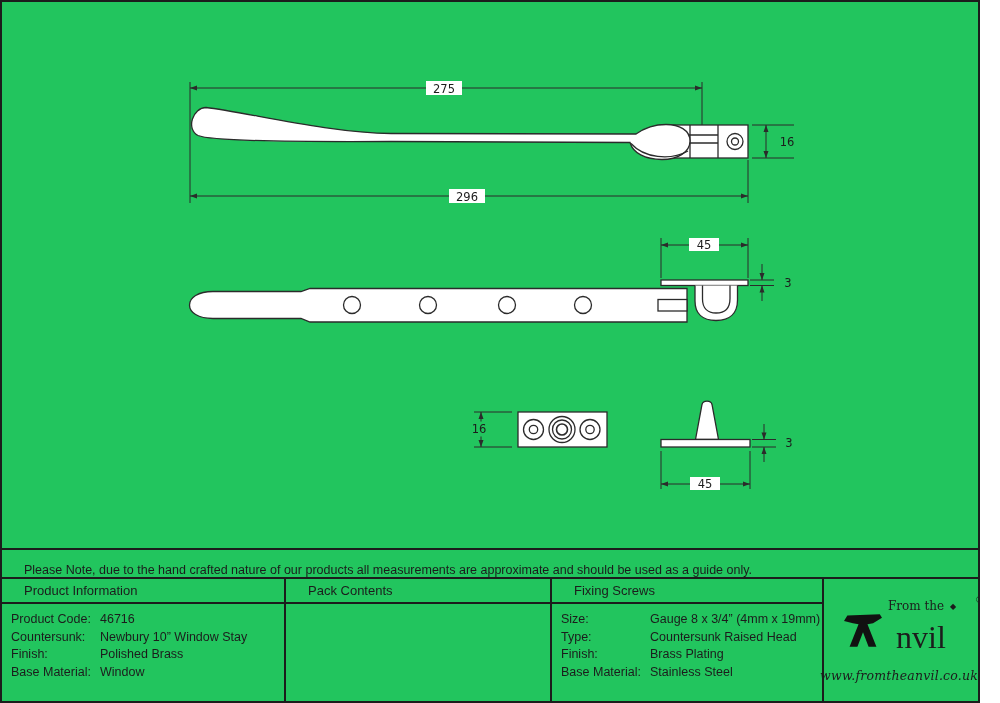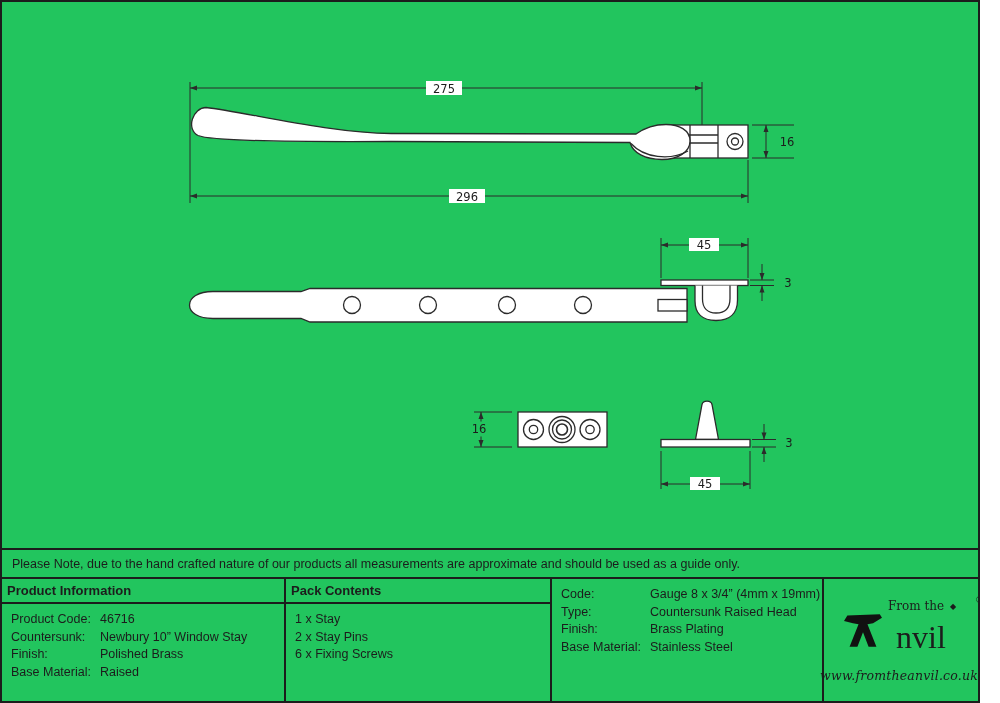--- a/index.html
+++ b/index.html
@@ -17,45 +17,44 @@
   .dim-text{
     font-family:"DejaVu Sans", sans-serif;
     font-size:11.5px;
     fill:#1c1c1c;
   }
   .note-bar{
     position:absolute;left:0;right:0;top:546px;height:31px;
     box-sizing:border-box;
     border-top:2px solid #1c1c1c;
     border-bottom:2px solid #1c1c1c;
-    display:flex;align-items:center;
-    padding-left:10px;
+    display:flex;align-items:flex-end;
+    padding-left:22px;
     font-size:12.5px;
   }
   .info-table{
     position:absolute;left:0;right:0;top:577px;bottom:0;
     display:grid;
     grid-template-columns:284px 266px 272px 1fr;
   }
   .tcol{
     box-sizing:border-box;
     border-right:2px solid #1c1c1c;
     display:flex;flex-direction:column;
     min-width:0;
   }
   .tcol:last-child{border-right:none;}
   .tcol-header{
     flex:0 0 auto;
     box-sizing:border-box;
     height:25px;
     border-bottom:2px solid #1c1c1c;
     display:flex;align-items:center;
-    padding-left:5px;
+    padding-left:22px;
     font-size:13px;
-    font-weight:bold;
   }
   .tcol-body{
     padding:7px 4px 0 9px;
     font-size:12.5px;
     line-height:17.5px;
     white-space:nowrap;
   }
   .kv{display:flex;align-items:flex-end;}
   .kv .k{width:89px;flex:0 0 auto;}
   .logo-cell{display:flex;flex-direction:column;align-items:flex-end;justify-content:center;}
@@ -220,38 +219,34 @@
         <div class="kv">
           <span class="k">Countersunk:</span>
           <span class="v">Newbury 10” Window Stay</span>
         </div>
         <div class="kv">
           <span class="k">Finish:</span>
           <span class="v">Polished Brass</span>
         </div>
         <div class="kv">
           <span class="k">Base Material:</span>
-          <span class="v">Raised</span>
+          <span class="v">Window</span>
         </div>
       </div>
     </div>
 
     <div class="tcol">
       <div class="tcol-header">Pack Contents</div>
+    </div>
+
+    <div class="tcol">
+      <div class="tcol-header">Fixing Screws</div>
       <div class="tcol-body">
-        <div>1 x Stay</div>
-        <div>2 x Stay Pins</div>
-        <div>6 x Fixing Screws</div>
-      </div>
-    </div>
-
-    <div class="tcol">
-      <div class="tcol-body">
-        <div class="kv">
-          <span class="k">Code:</span>
+        <div class="kv">
+          <span class="k">Size:</span>
           <span class="v">Gauge 8 x 3/4” (4mm x 19mm)</span>
         </div>
         <div class="kv">
           <span class="k">Type:</span>
           <span class="v">Countersunk Raised Head</span>
         </div>
         <div class="kv">
           <span class="k">Finish:</span>
           <span class="v">Brass Plating</span>
         </div>

